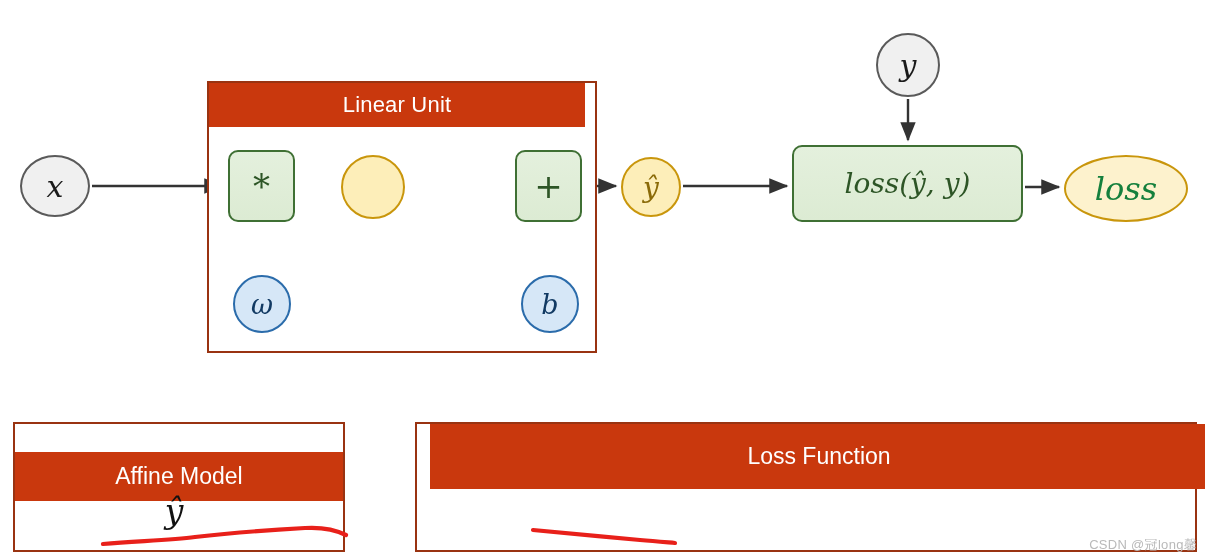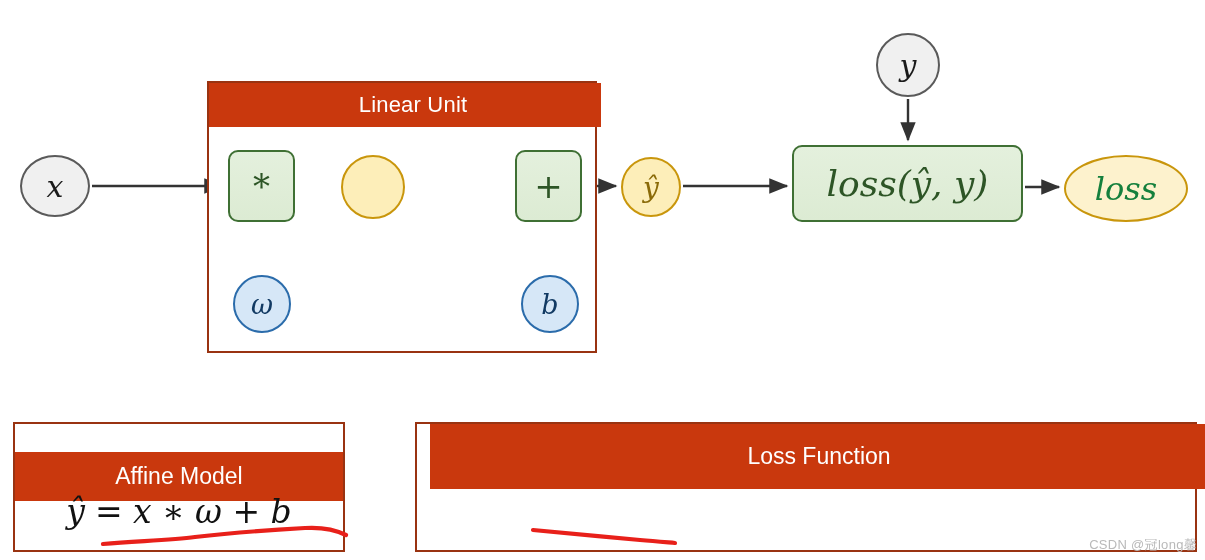--- a/index.html
+++ b/index.html
@@ -26,21 +26,20 @@
     box-sizing: border-box;
   }
   #linear-unit-header {
     left: 209px; top: 83px;
     width: 376px; height: 44px;
     background: #c9380d;
     color: #ffffff;
     display: flex; align-items: center; justify-content: center;
     font-size: 22px;
     letter-spacing: .2px;
-    padding-left: 16px;
   }
 
   
   .gray-circle {
     border-radius: 50%;
     background: #f0f0f0;
     border: 2px solid #5a5a5a;
     display: flex; align-items: center; justify-content: center;
     font-family: "DejaVu Serif", serif;
     font-style: italic;
@@ -90,21 +89,21 @@
 
   
   #node-x    { left: 20px;  top: 155px; width: 70px;  height: 62px;  font-size: 30px; }
   #node-mul  { left: 228px; top: 150px; width: 67px;  height: 72px;  font-size: 34px; }
   #node-mid  { left: 341px; top: 155px; width: 64px;  height: 64px;  font-size: 0;    }
   #node-add  { left: 515px; top: 150px; width: 67px;  height: 72px;  font-size: 34px; }
   #node-w    { left: 233px; top: 275px; width: 58px;  height: 58px;  font-size: 27px; }
   #node-b    { left: 521px; top: 275px; width: 58px;  height: 58px;  font-size: 27px; }
   #node-yhat { left: 621px; top: 157px; width: 60px;  height: 60px;  font-size: 28px; }
   #node-y    { left: 876px; top: 33px;  width: 64px;  height: 64px;  font-size: 30px; }
-  #node-lossfn { left: 792px; top: 145px; width: 231px; height: 77px; font-size: 36px; }
+  #node-lossfn { left: 792px; top: 145px; width: 231px; height: 77px; font-size: 28px; }
   #node-loss { left: 1064px; top: 155px; width: 124px; height: 67px; font-size: 32px; }
 
   
   #wires { left: 0; top: 0; width: 1205px; height: 560px; pointer-events: none; }
 
   
   .panel-border {
     border: 2px solid #993311;
     background: #ffffff;
     box-sizing: border-box;
@@ -195,21 +194,20 @@
 
   <div class="abs green-box" id="node-lossfn">loss(ŷ, y)</div>
 
   <div class="abs yellow-ellipse" id="node-loss">loss</div>
 
   <div class="abs panel-border" id="affine-box"></div>
   <div class="abs panel-header" id="affine-header">Affine Model</div>
   <div class="abs panel-body" id="affine-body">
     <span>ŷ</span>
     <span style="width:10px"></span>
-    <span>= x ∗ ω + b</span>
   </div>
   <svg class="scribble" id="affine-scribble" viewBox="0 0 250 26" xmlns="http://www.w3.org/2000/svg">
     <path d="M3,22 C40,19 72,18 95,15 C130,11 170,8 205,6 C222,5 236,8 246,13" stroke="#e8201a" stroke-width="4.2" fill="none" stroke-linecap="round"></path>
   </svg>
 
   <div class="abs panel-border" id="lossfn-box"></div>
   <div class="abs panel-header" id="lossfn-header">Loss Function</div>
   <div class="abs panel-body" id="lossfn-body">
 
     <span style="width:10px"></span>

